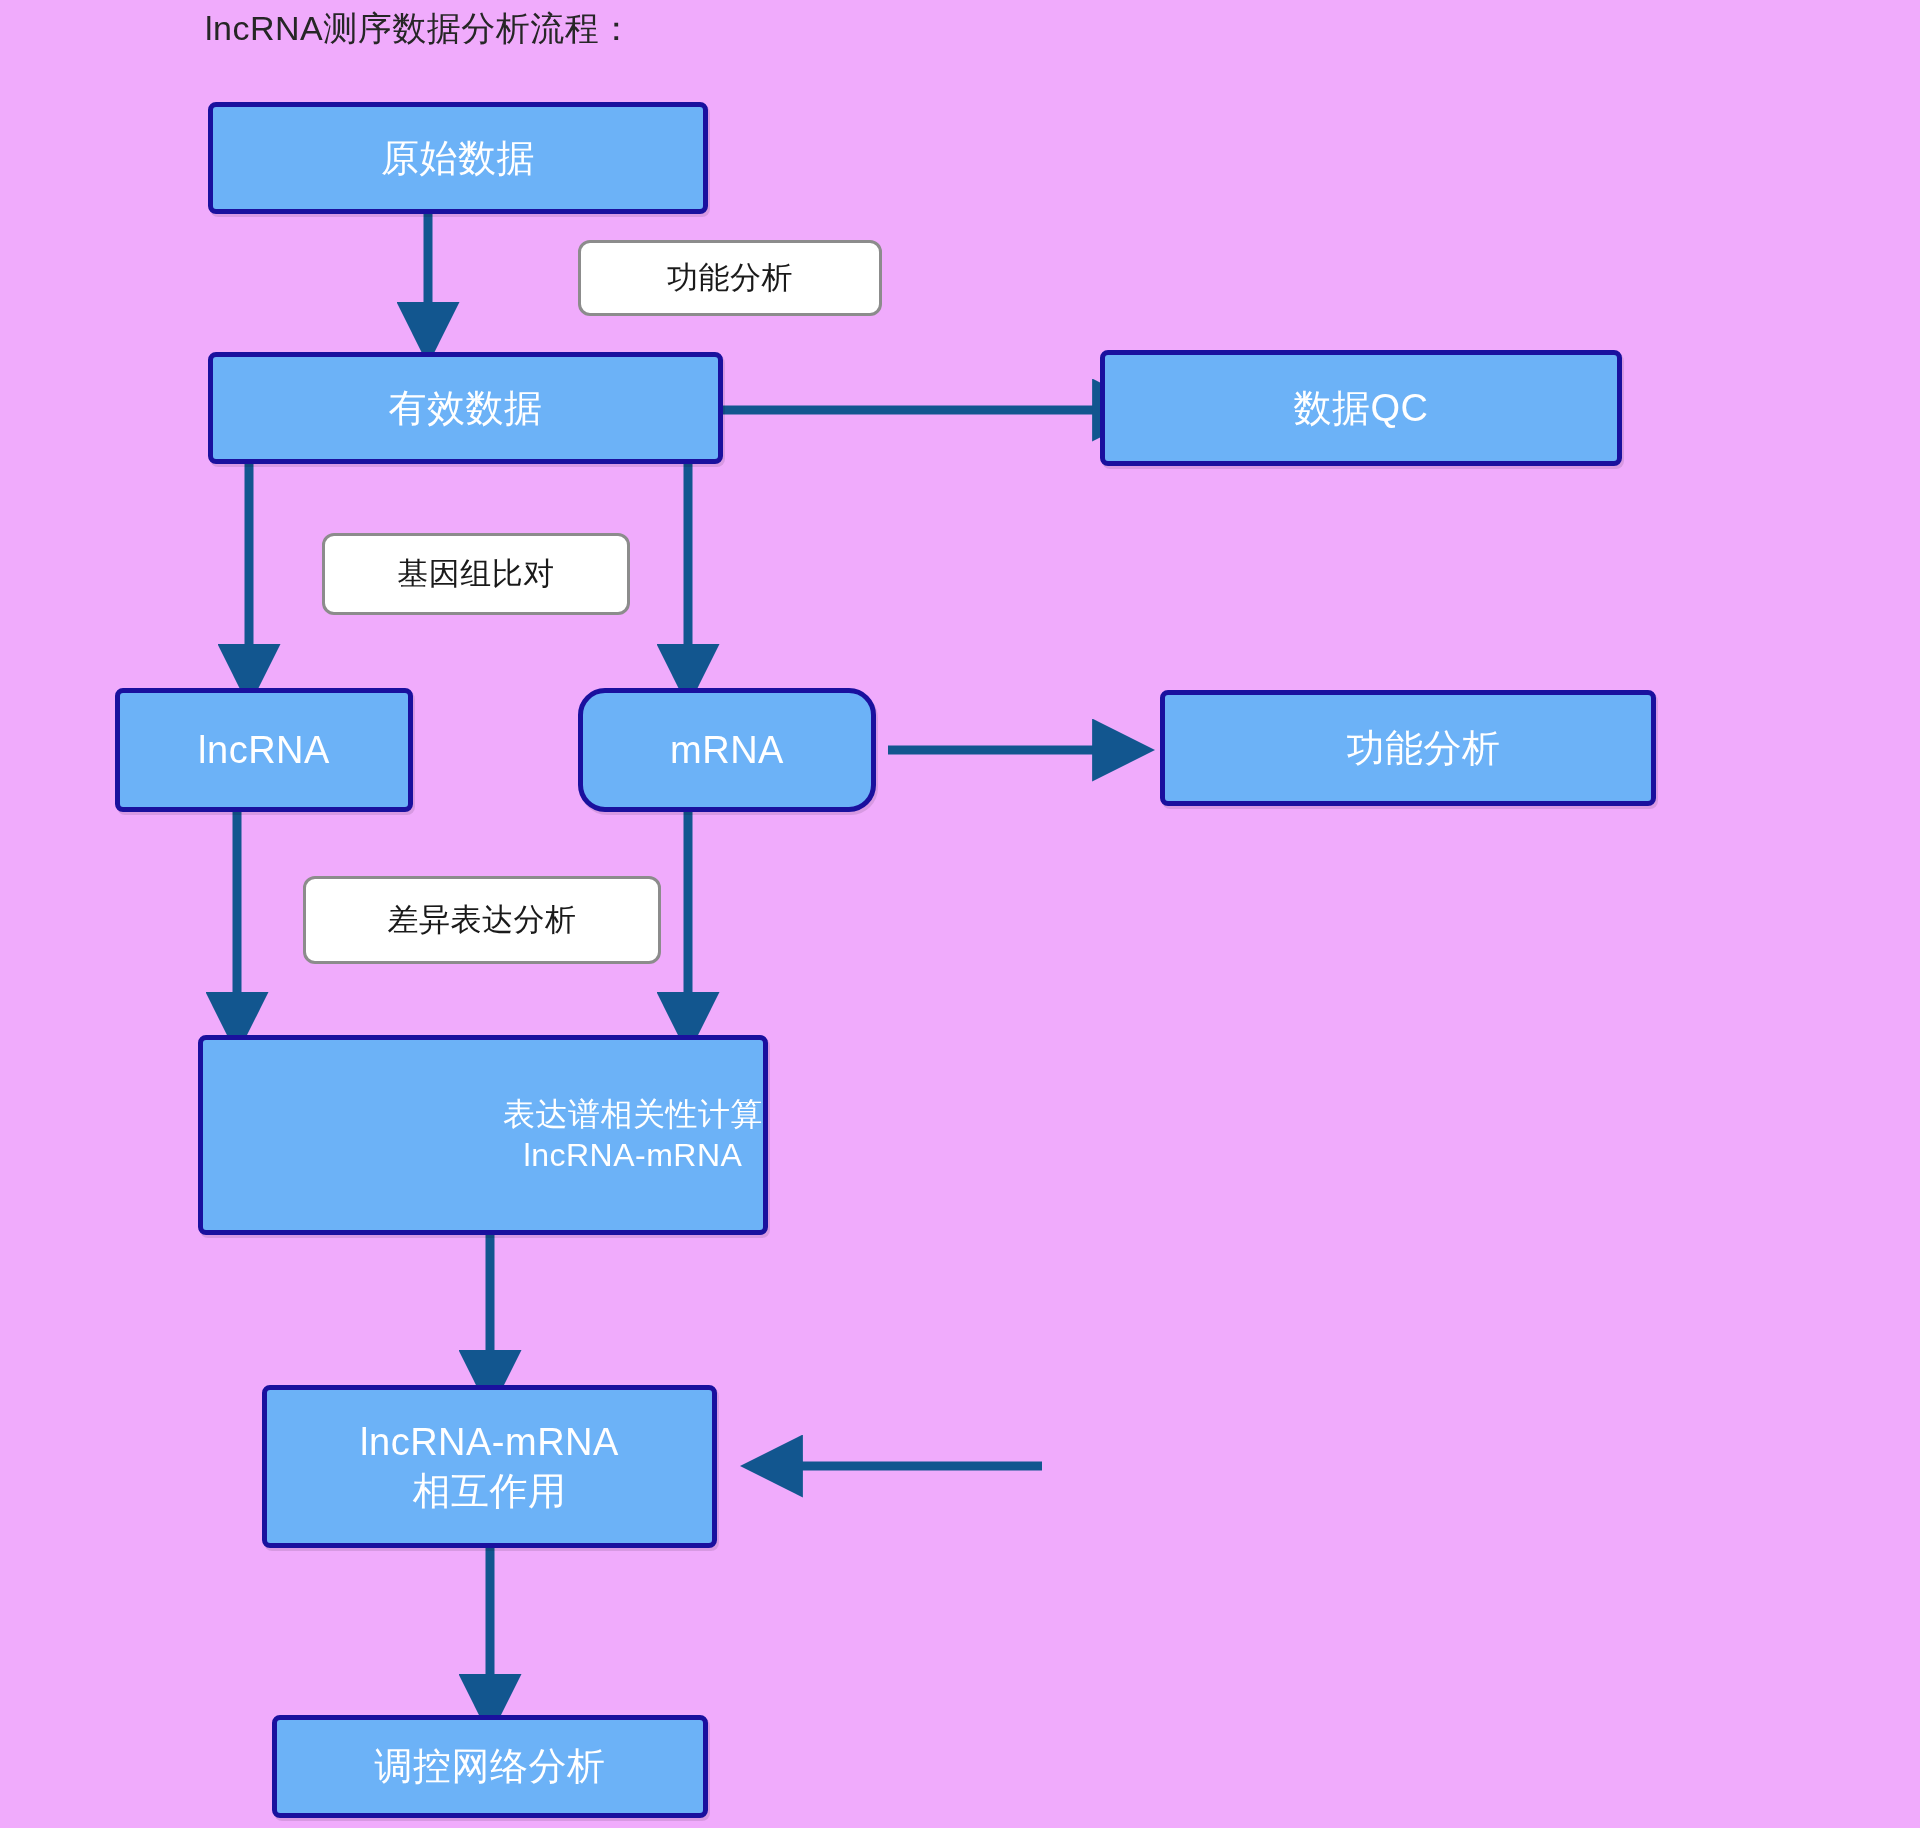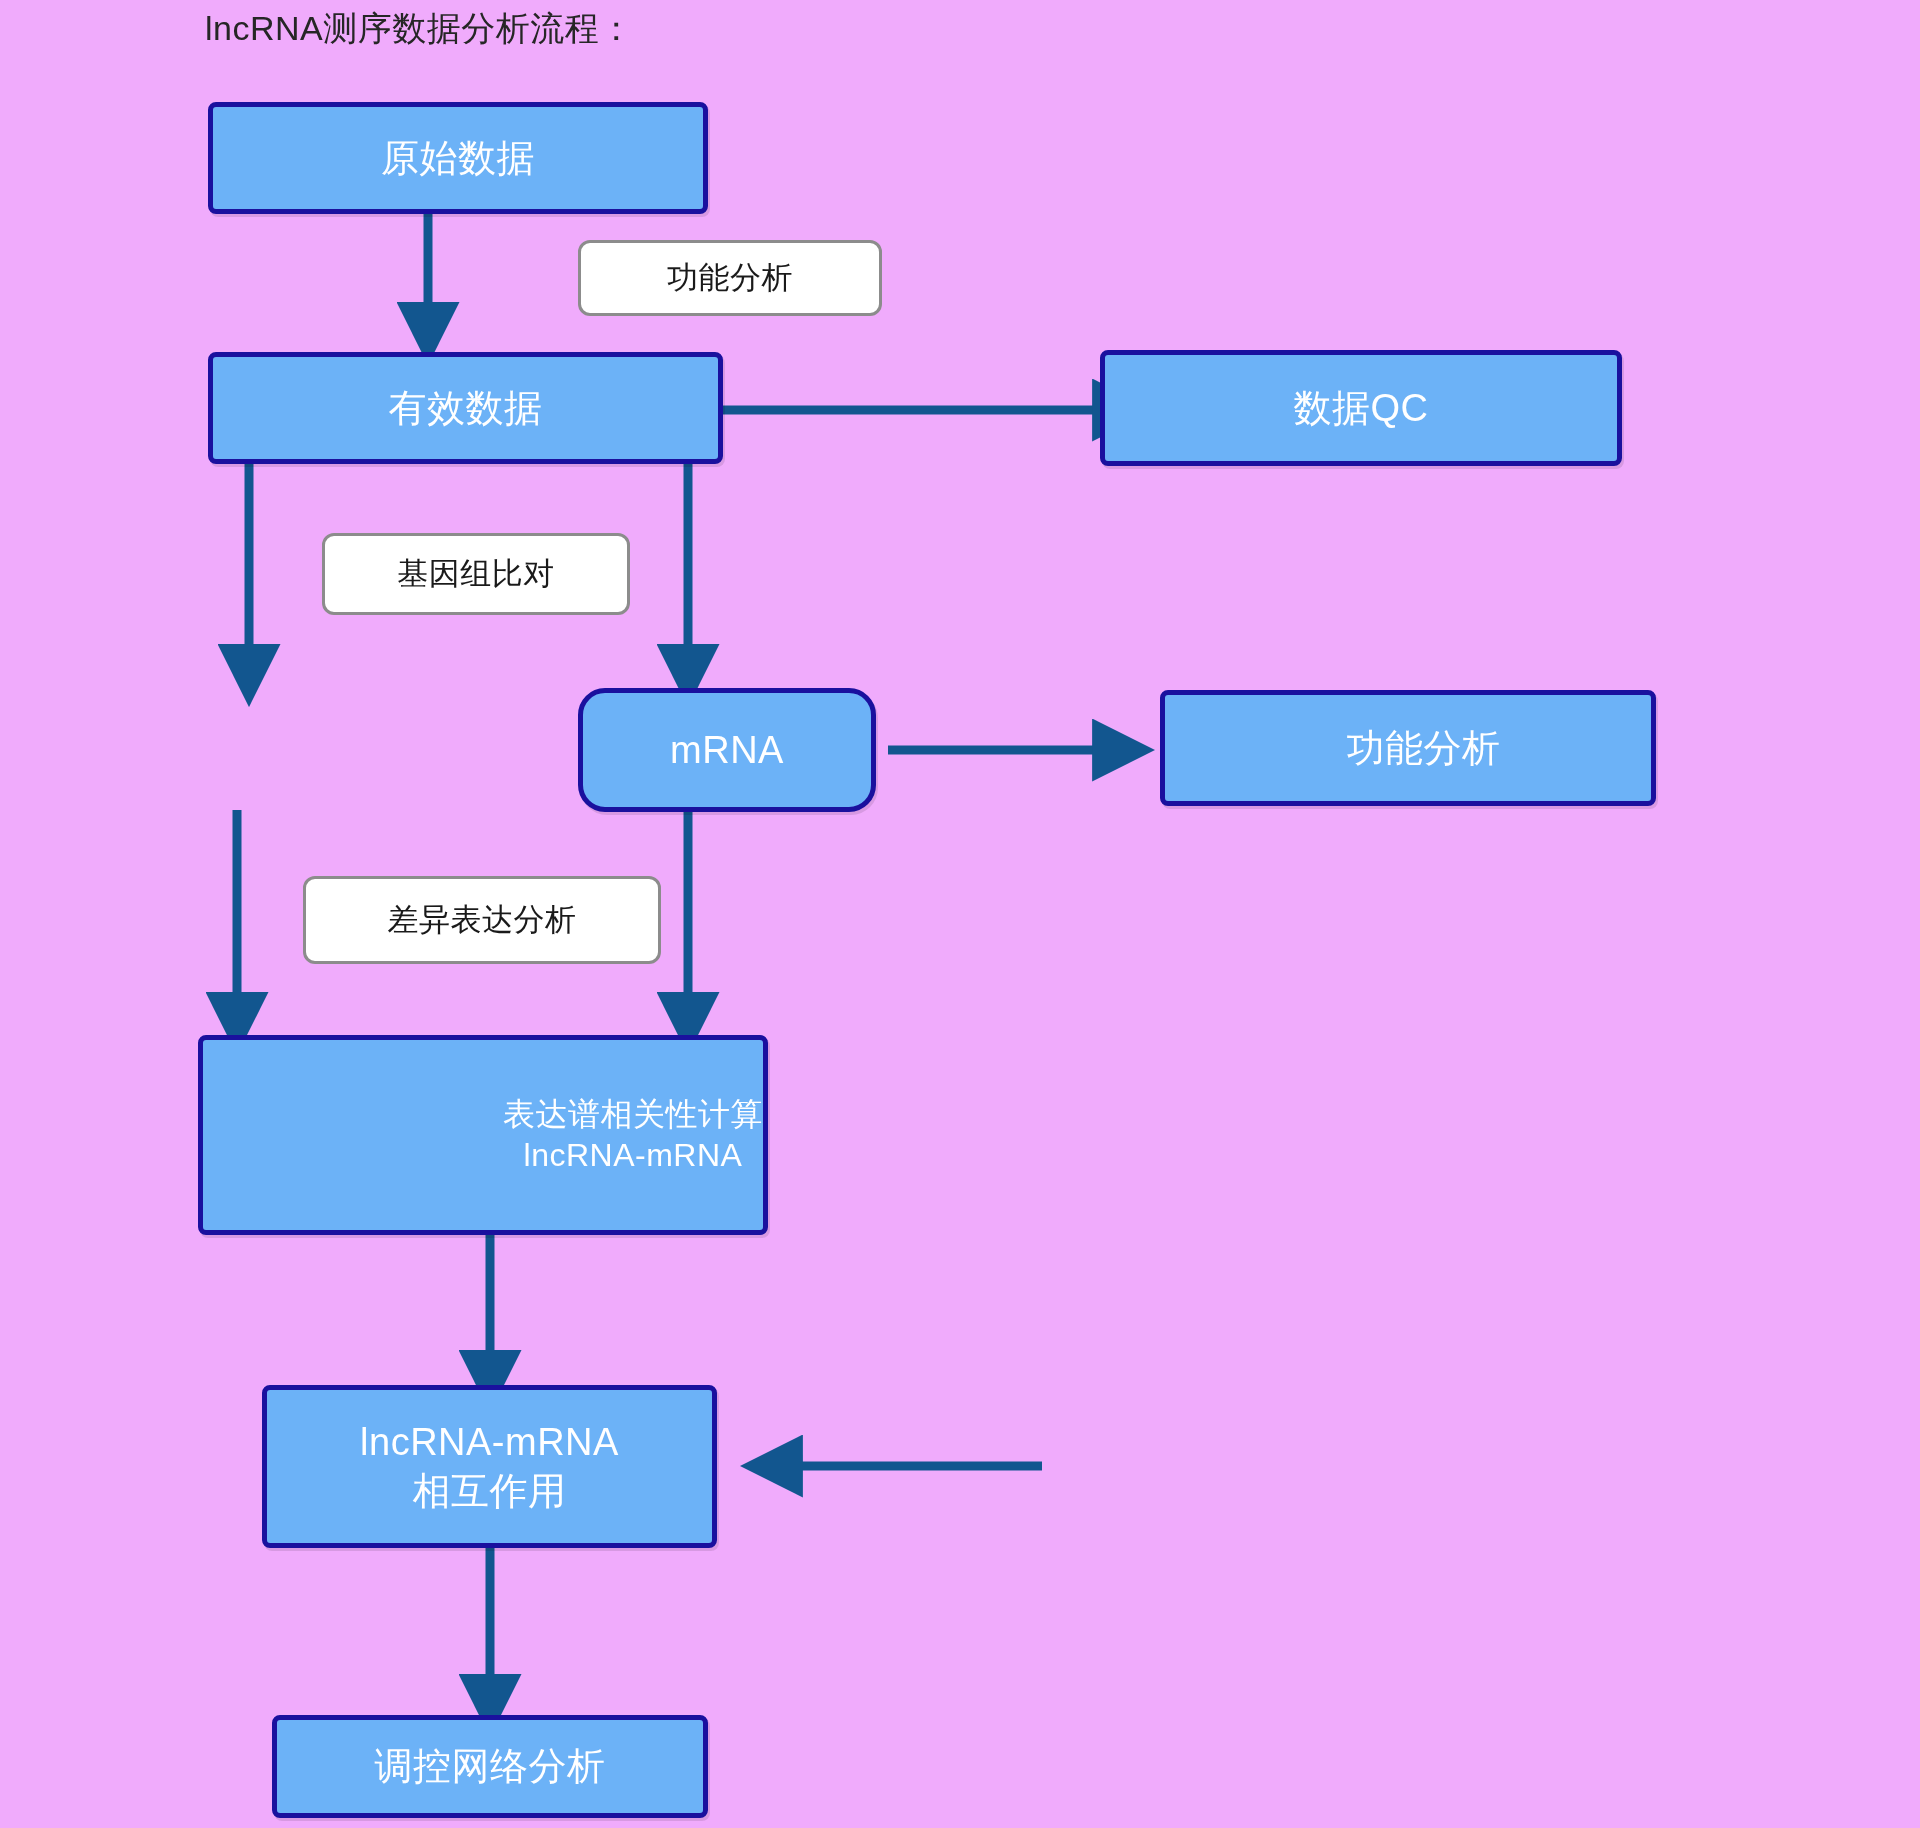--- a/index.html
+++ b/index.html
@@ -112,20 +112,23 @@
   </div>
 
   <div class="node" style="left:208px; top:352px; width:515px; height:112px; font-size:38px;">
     <span class="ln">有效数据</span>
   </div>
 
   <div class="node" style="left:1100px; top:350px; width:522px; height:116px; font-size:38px;">
     <span class="ln">数据QC</span>
   </div>
 
+  <div class="node" style="left:115px; top:688px; width:298px; height:124px; font-size:38px;">
+    <span class="ln">lncRNA</span>
+  </div>
 
   <div class="node" style="left:578px; top:688px; width:298px; height:124px; font-size:38px;border-radius:27px;">
     <span class="ln">mRNA</span>
   </div>
 
   <div class="node" style="left:1160px; top:690px; width:496px; height:116px; font-size:38px;padding-left:31px;">
     <span class="ln">功能分析</span>
   </div>
 
   <div class="node" style="left:198px; top:1035px; width:570px; height:200px; font-size:32px;justify-content:flex-end;">

